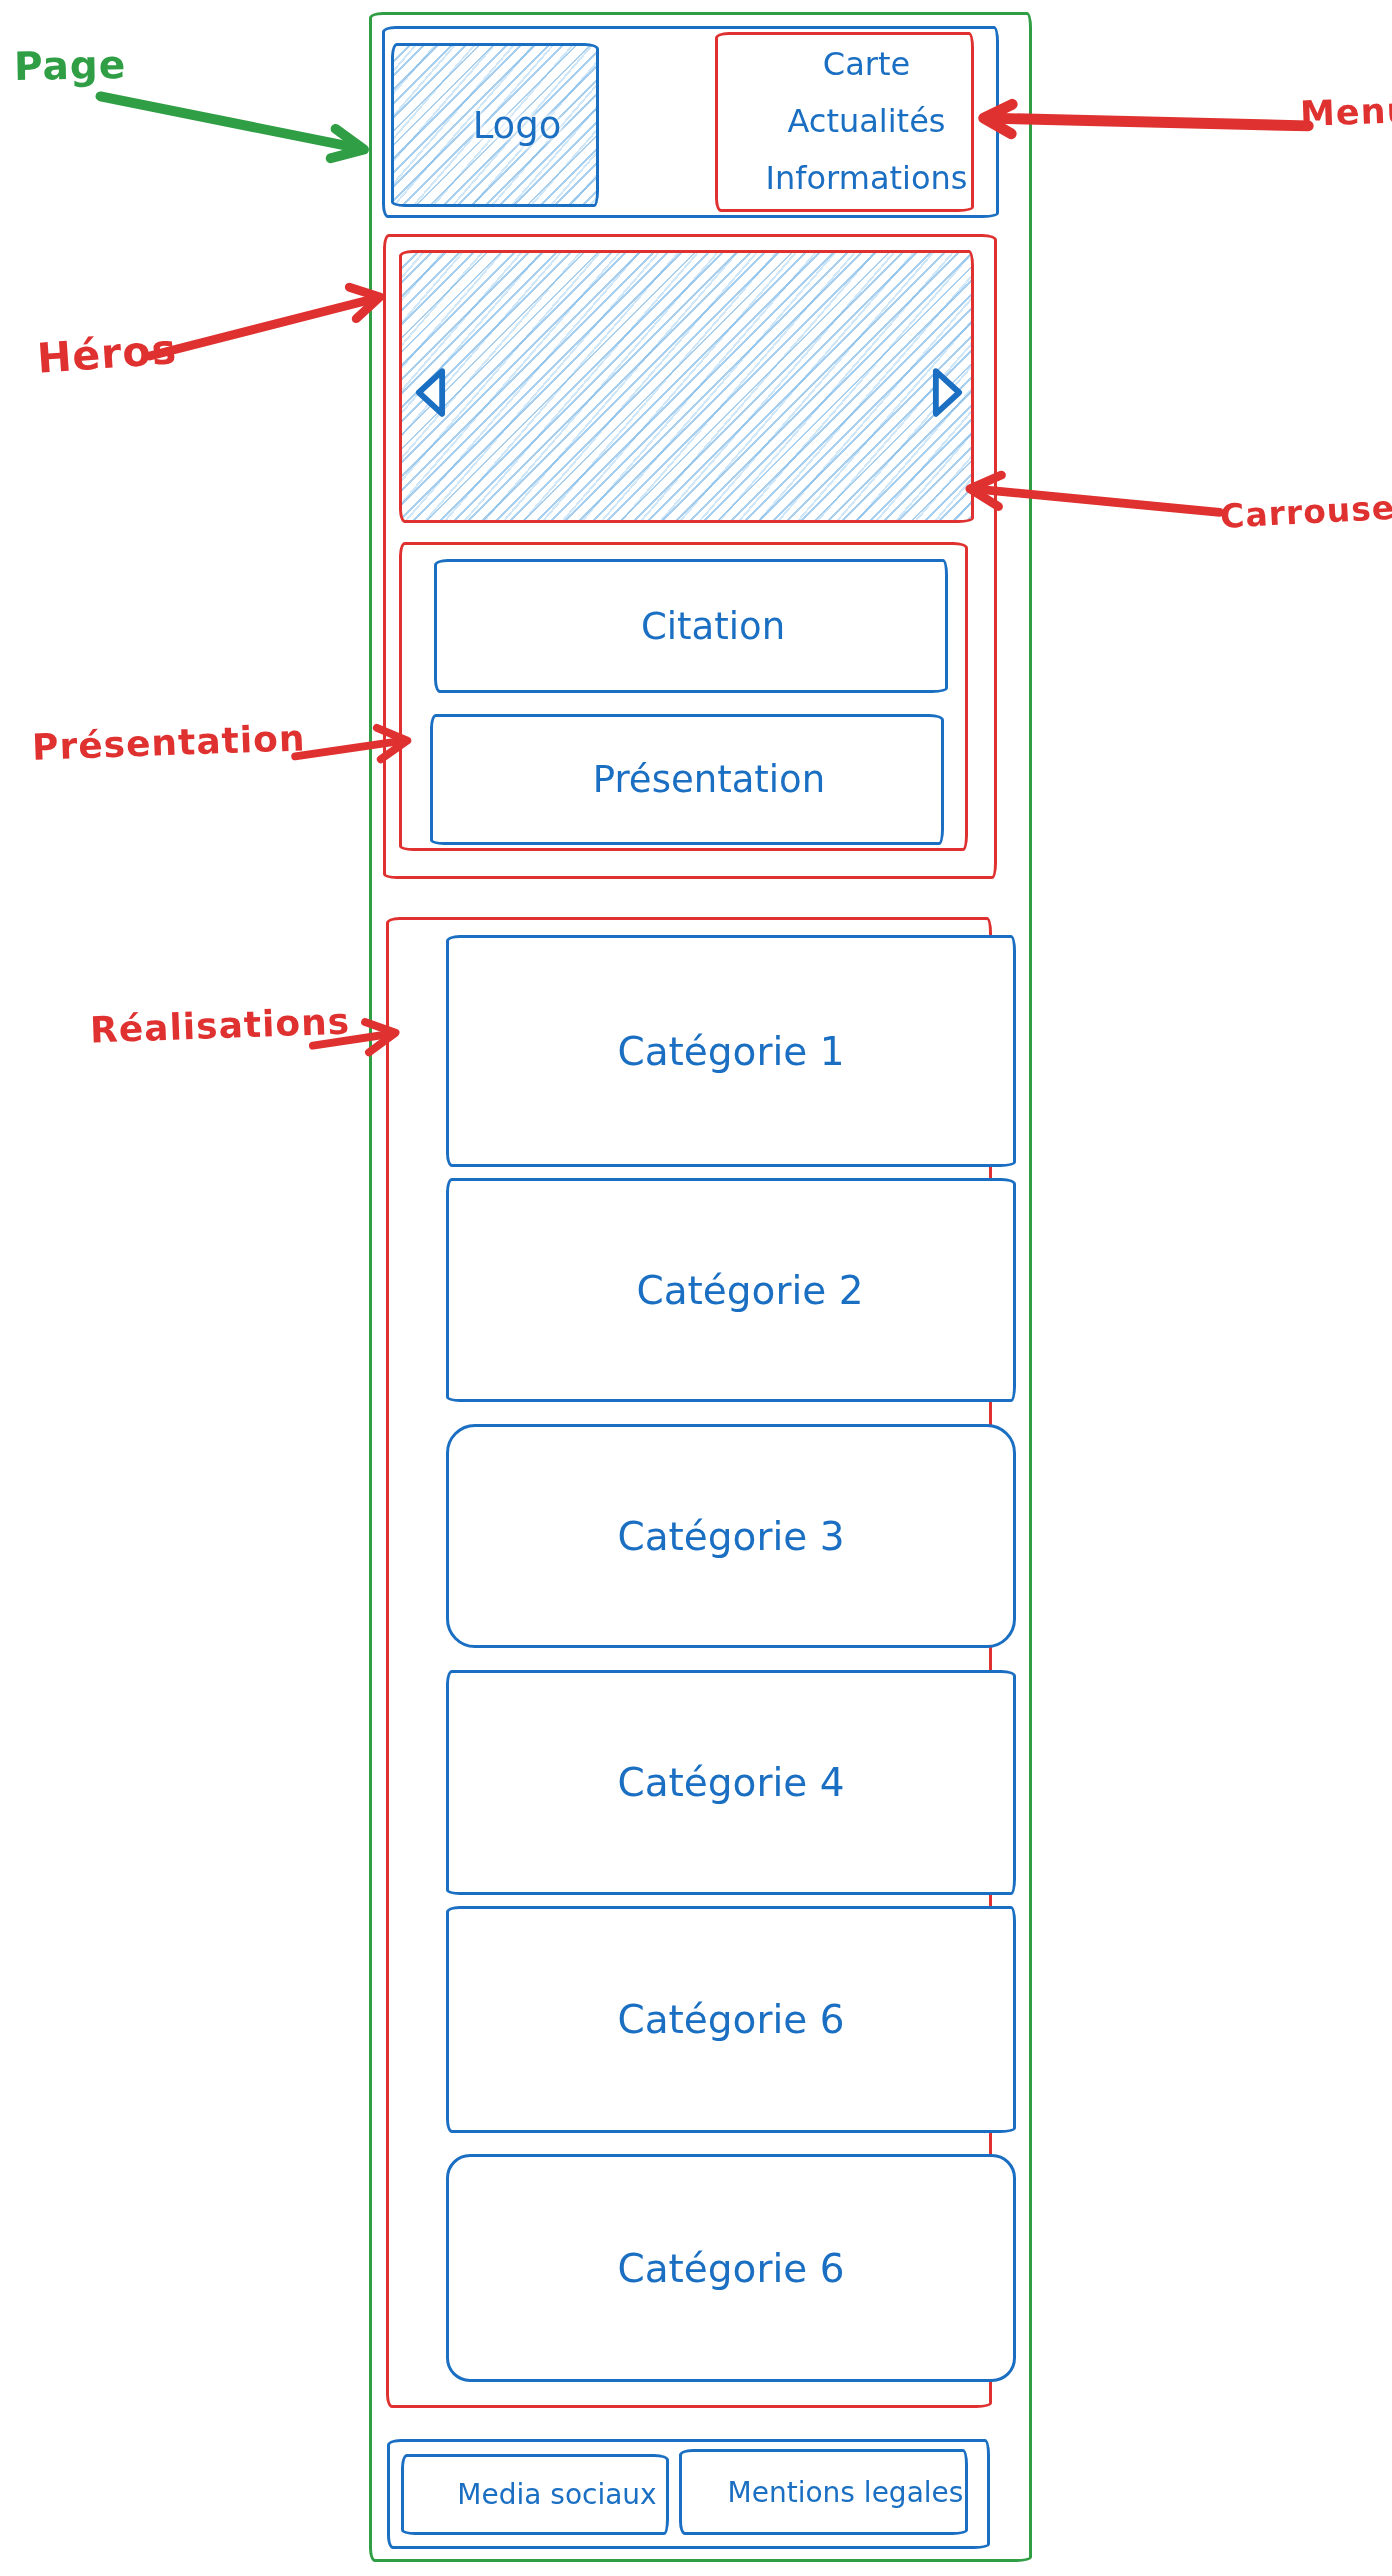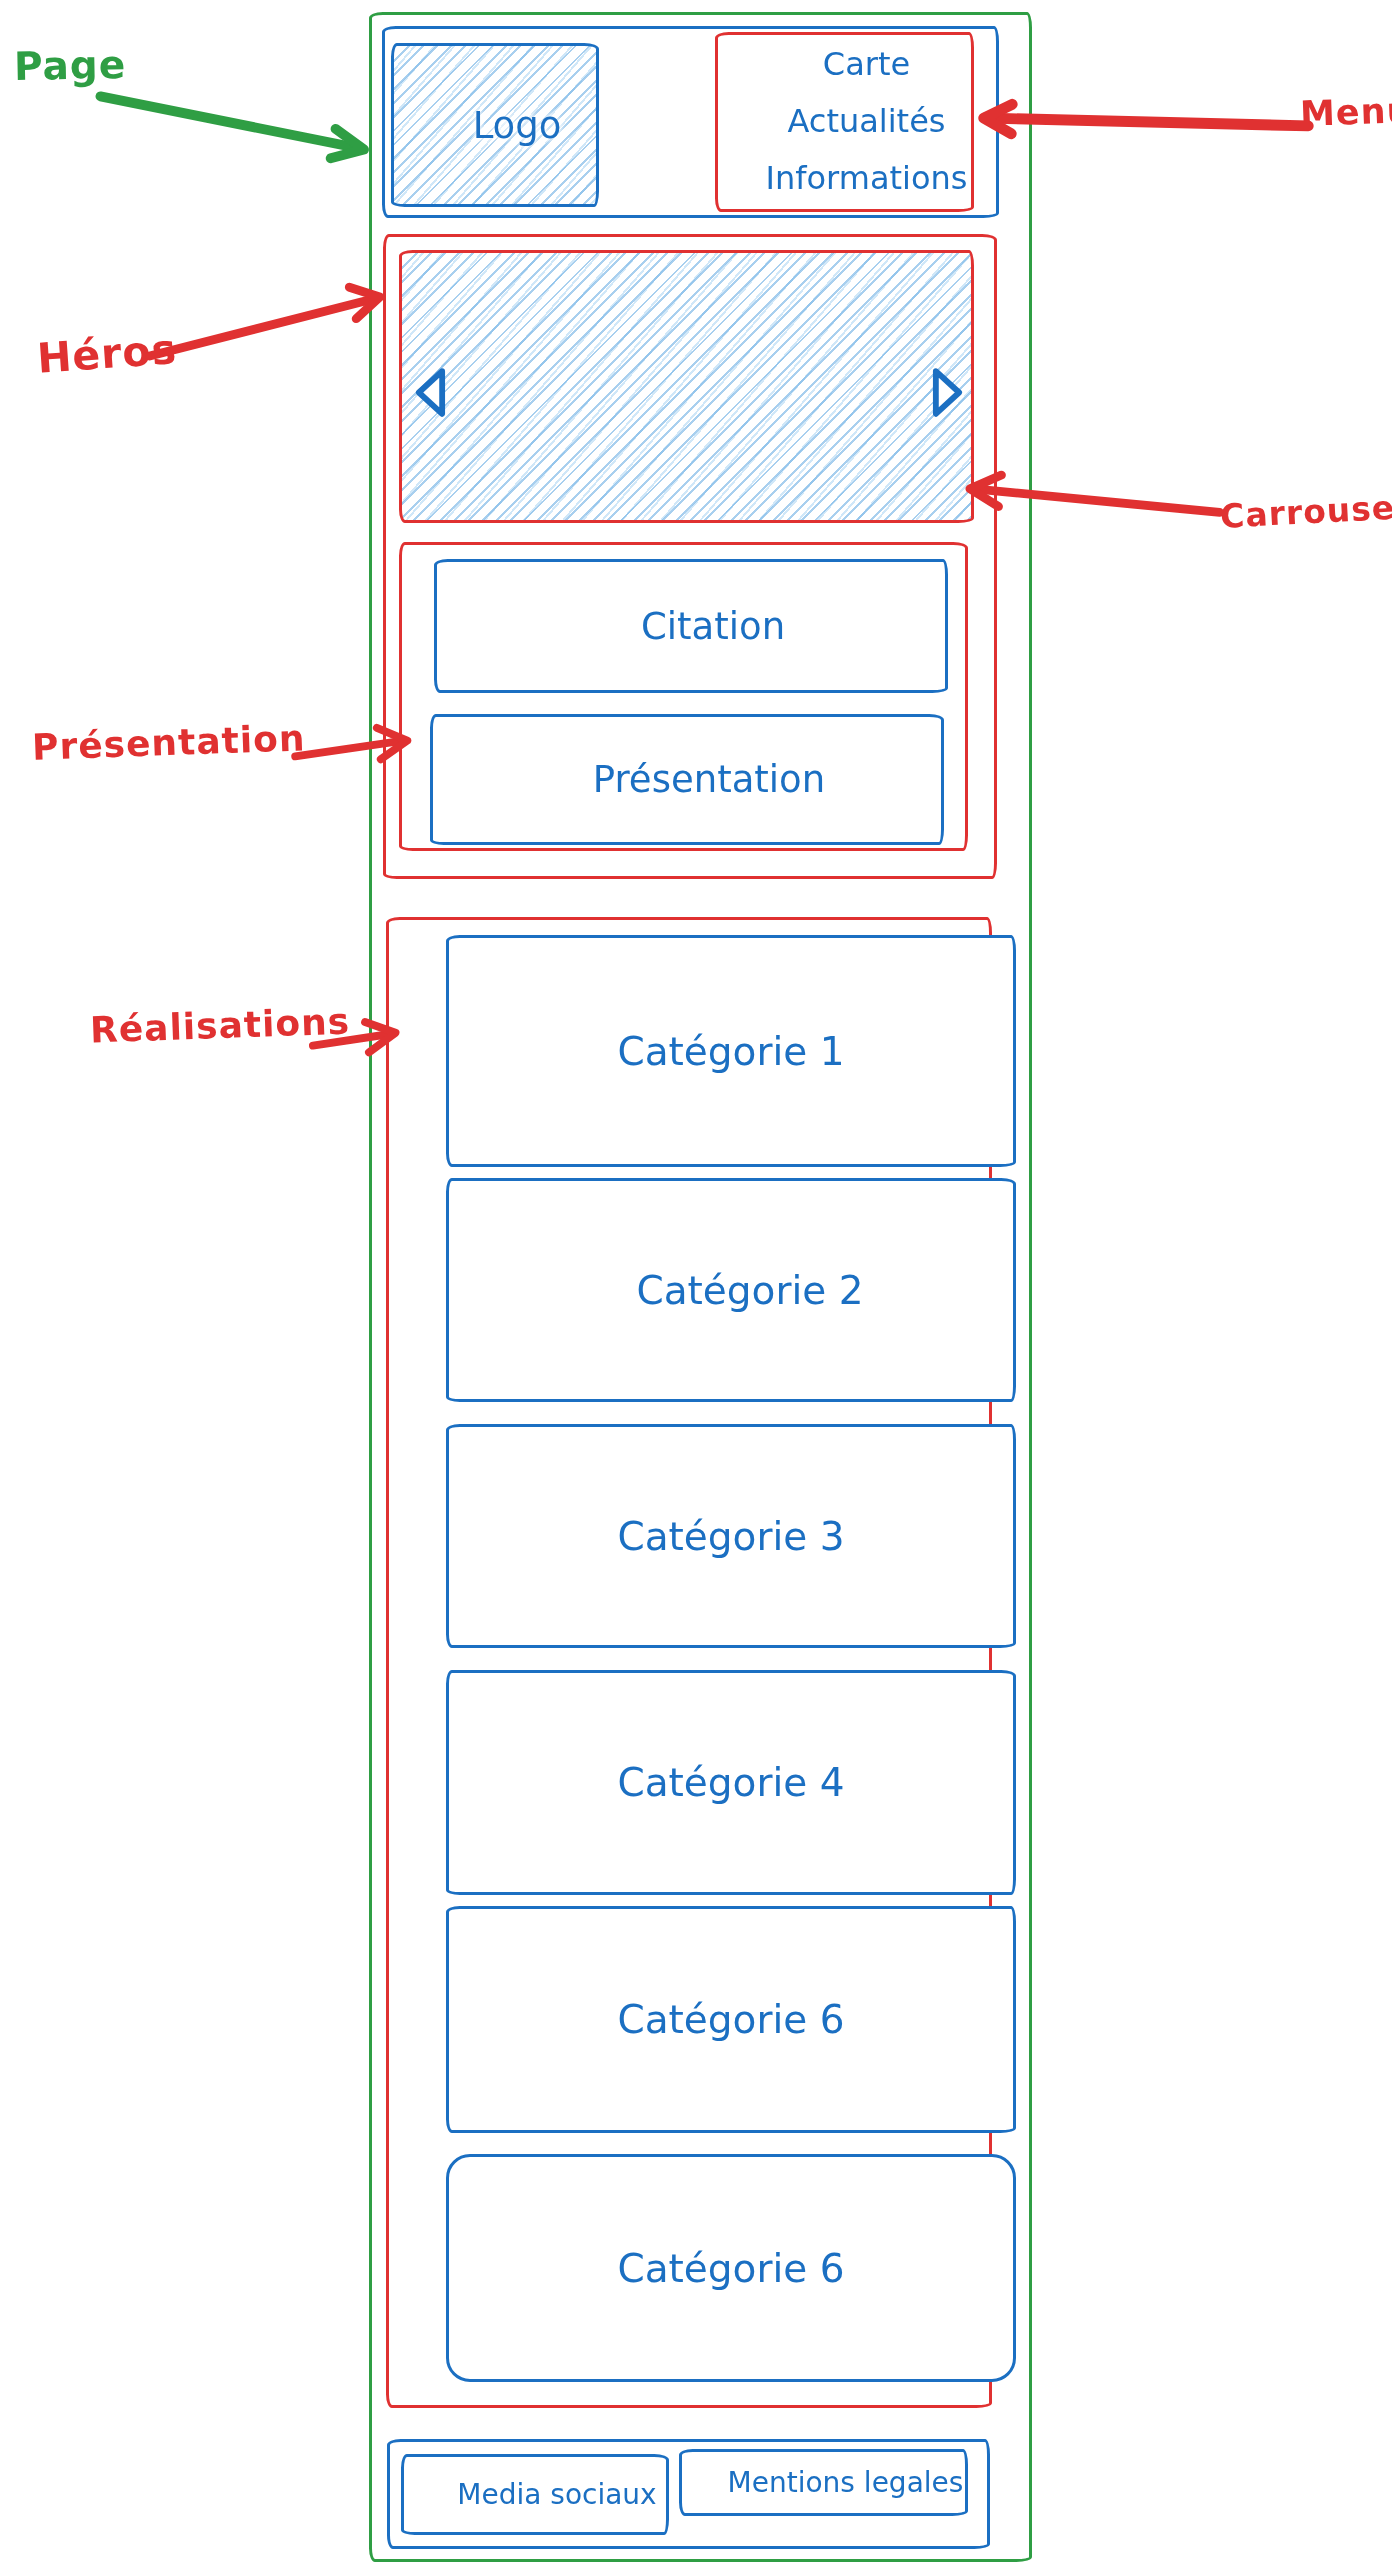--- a/index.html
+++ b/index.html
@@ -93,32 +93,32 @@
   </div>
 
   <div class="box blue-border sk2 center" style="left:430px;top:714px;width:514px;height:131px;">
     <span class="blue-text label-lg">Présentation</span>
   </div>
 
   <div class="box red-border sk" style="left:386px;top:917px;width:606px;height:1491px;"></div>
 
   <div class="box blue-border sk center category blue-text" style="top:935px;height:232px;text-align:center;">Catégorie 1</div>
   <div class="box blue-border sk2 center category blue-text" style="top:1178px;height:224px;padding-left:38px;">Catégorie 2</div>
-  <div class="box blue-border sk center category blue-text" style="top:1424px;height:224px;">Catégorie 3</div>
+  <div class="box blue-border sk center category blue-text" style="top:1424px;height:224px;border-radius:29px;">Catégorie 3</div>
   <div class="box blue-border sk2 center category blue-text" style="top:1670px;height:225px;">Catégorie 4</div>
   <div class="box blue-border sk center category blue-text" style="top:1906px;height:227px;">Catégorie 6</div>
   <div class="box blue-border sk2 center category blue-text" style="top:2154px;height:228px;border-radius:24px;">Catégorie 6</div>
 
   <div class="box blue-border sk" style="left:387px;top:2439px;width:603px;height:110px;"></div>
 
   <div class="box blue-border sk2 center" style="left:401px;top:2454px;width:268px;height:81px;">
     <span class="blue-text label-md">Media sociaux</span>
   </div>
 
-  <div class="box blue-border sk center" style="left:679px;top:2449px;width:289px;height:67px;">
+  <div class="box blue-border sk center" style="left:679px;top:2449px;width:289px;height:86px;">
     <span class="blue-text label-md">Mentions legales</span>
   </div>
 
   <div class="annotation ann-green" style="left:13.8px;top:43px;font-size:39px;transform:rotate(-1deg);">Page</div>
 
   <div class="annotation ann-red" style="left:1300px;top:92px;font-size:35px;transform:rotate(-2deg);">Menu</div>
 
   <div class="annotation ann-red" style="left:37px;top:330px;font-size:41px;transform:rotate(-4deg);">Héros</div>
 
   <div class="annotation ann-red" style="left:1220px;top:492px;font-size:33px;transform:rotate(-3deg);">Carrousel</div>

